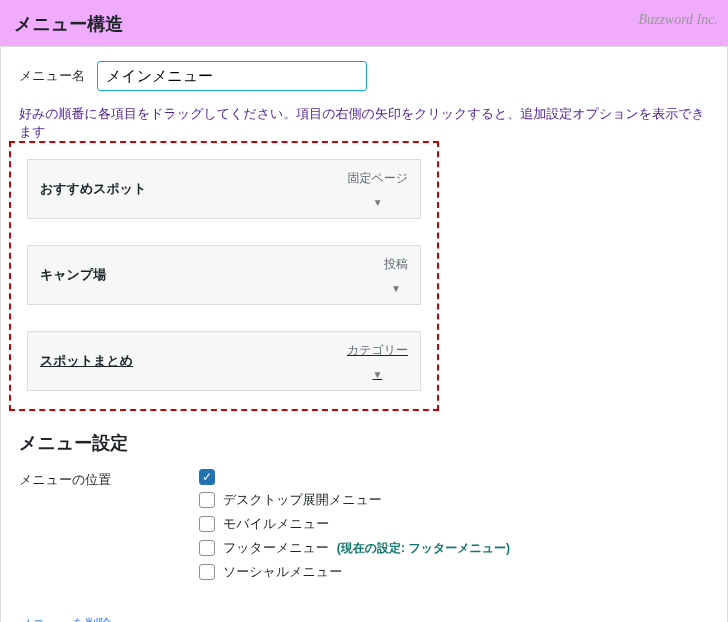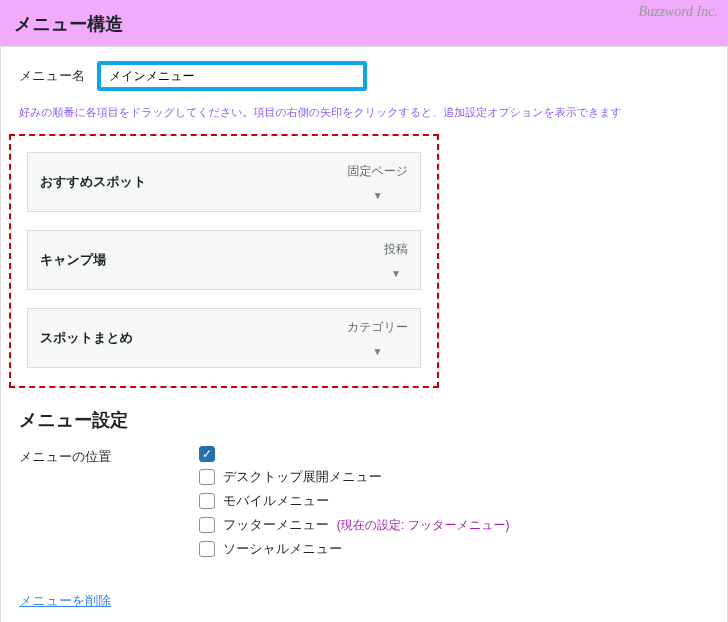--- a/index.html
+++ b/index.html
@@ -5,21 +5,21 @@
     * { box-sizing: border-box; margin: 0; padding: 0; }
     body {
       font-family: -apple-system, BlinkMacSystemFont, "Segoe UI", "Hiragino Sans", "Hiragino Kaku Gothic ProN", Meiryo, sans-serif;
       background: #f0f0f1;
       color: #1d2327;
       font-size: 13px;
       position: relative;
     }
     .watermark {
       position: absolute;
-      top: 4px;
+      top: 12px;
       right: 10px;
       color: #999;
       font-size: 14px;
       font-style: italic;
       font-family: Georgia, serif;
     }
     .panel {
       background: #fff;
       border: 1px solid #dcdcde;
       border-top: none;
@@ -40,51 +40,50 @@
       display: flex;
       align-items: center;
       gap: 12px;
       margin-bottom: 14px;
     }
     .menu-name-label {
       font-size: 13px;
     }
     .menu-name-input {
       padding: 4px 8px;
-      border: 4px solid #0ea5e9;
+      border: 1px solid #0ea5e9;
       border-radius: 3px;
-      font-size: 12px;
+      font-size: 15px;
       width: 270px;
       height: 30px;
     }
     .instruction {
-      font-size: 11px;
-      color: #8b5cf6;
-      margin-bottom: 14px;
+      font-size: 13px;
+      color: #4c1d95;
     }
     .highlight-box {
       border: 2px dashed #c00;
       padding: 16px 16px 18px 16px;
       margin-left: -10px;
       margin-right: 270px;
       margin-bottom: 20px;
     }
     .menu-item {
       border: 1px solid #dcdcde;
       background: #f6f7f7;
       display: flex;
       align-items: center;
       justify-content: space-between;
       padding: 10px 12px;
-      margin-bottom: 18px;
+      margin-bottom: 26px;
       cursor: move;
       width: 400px;
       max-width: 100%;
     }
-    .menu-item:last-child { margin-bottom: 0; }
+    .menu-item:last-child { margin-bottom: 0; text-decoration: underline; }
     .menu-item-title {
       font-weight: 600;
       font-size: 13px;
     }
     .menu-item-right {
       display: flex;
       align-items: center;
       gap: 10px;
       color: #646970;
       font-size: 12px;
@@ -135,22 +134,23 @@
       background: #2271b1;
       border-color: #2271b1;
     }
     .checkbox.checked::after {
       content: "✓";
       color: #fff;
       font-size: 12px;
       line-height: 1;
     }
     .hint {
-      color: #a21caf;
+      color: #0f766e;
       font-size: 12px;
+      font-weight: bold;
     }
     .delete-link {
       color: #3b82f6;
       text-decoration: underline;
       font-size: 13px;
       display: inline-block;
       margin-top: 24px;
       cursor: pointer;
     }
   </style>

